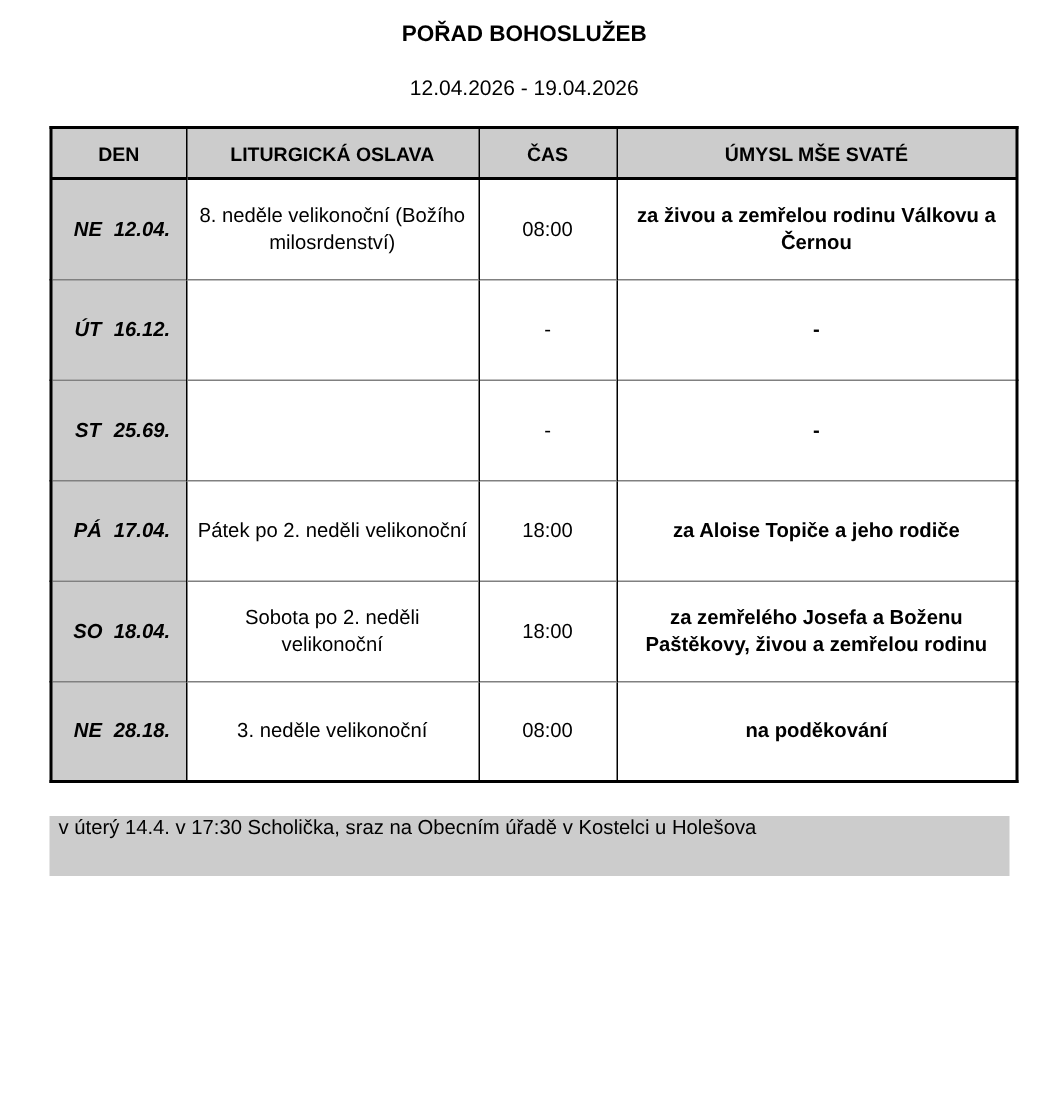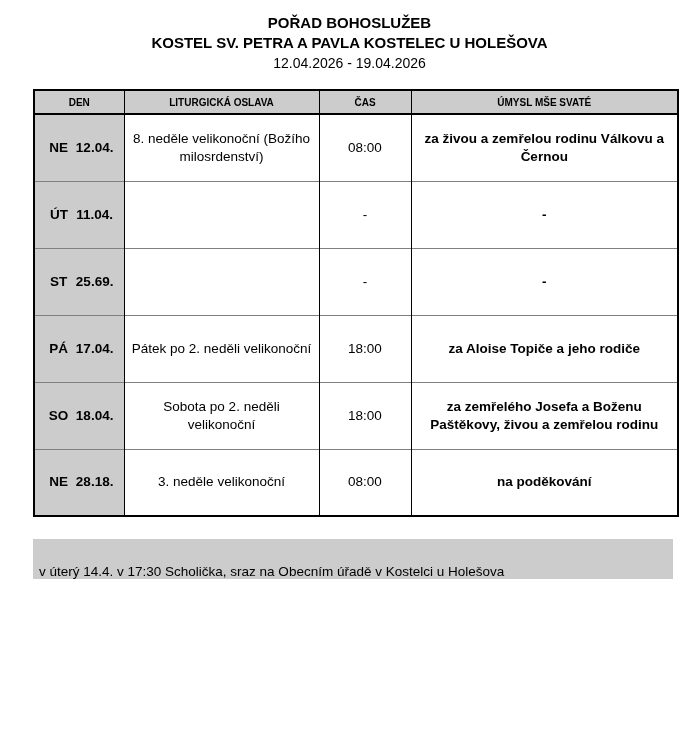--- a/index.html
+++ b/index.html
@@ -28,81 +28,81 @@
     text-align: center;
   }
   .doc-title {
     font-size: 15px;
     font-weight: bold;
     line-height: 20px;
   }
   .doc-daterange {
     font-size: 14px;
     line-height: 18px;
-    margin-top: 1px;
+    margin-top: 16px;
   }
   table.schedule {
     margin: 17px 0 0 33px;
     border-collapse: collapse;
     table-layout: fixed;
     width: 644px;
     border: 2px solid var(--border-black);
   }
   table.schedule th {
     background: var(--cell-gray);
     border-left: 1px solid var(--border-black);
     border-bottom: 2px solid var(--border-black);
-    font-size: 10px;
+    font-size: 13px;
     font-weight: bold;
-    height: 24px;
+    height: 34px;
     padding: 1px 2px;
     text-align: center;
   }
   table.schedule td {
     border-left: 1px solid var(--border-black);
     border-top: 1px solid var(--row-line);
     font-size: 13.5px;
     text-align: center;
     vertical-align: middle;
     padding: 2px 5px;
     height: 67px;
     line-height: 18px;
   }
   table.schedule tr > *:first-child { border-left: none; }
   table.schedule tbody tr:first-child td { border-top: none; }
   td.day-cell {
     background: var(--cell-gray);
     font-weight: bold;
     text-align: left;
     padding-left: 8px;
+    font-style: italic;
   }
   td.day-cell .day-abbr {
     display: inline-block;
     width: 27px;
   }
   td.intention-cell { padding: 2px 2px; font-weight: bold; }
   .announcement-bar {
     margin: 22px 0 0 33px;
     width: 640px;
     height: 40px;
     background: var(--cell-gray);
     display: flex;
-    align-items: flex-end;
+    align-items: flex-start;
     padding-left: 6px;
     font-size: 13.5px;
   }
 </style>
 </head>
 <body>
 
 <div class="page">
 
   <div class="doc-header">
     <div class="doc-title">POŘAD BOHOSLUŽEB</div>
-    <div class="doc-title">KOSTEL SV. PETRA A PAVLA KOSTELEC U HOLEŠOVA</div>
     <div class="doc-daterange">12.04.2026 - 19.04.2026</div>
   </div>
 
   <table class="schedule">
     <colgroup>
       <col style="width:90px">
       <col style="width:195px">
       <col style="width:92px">
       <col style="width:267px">
     </colgroup>
@@ -120,21 +120,21 @@
           <span class="day-abbr">NE</span>
           <span class="day-date">12.04.</span>
         </td>
         <td class="celebration-cell">8. neděle velikonoční (Božího milosrdenství)</td>
         <td class="time-cell">08:00</td>
         <td class="intention-cell">za živou a zemřelou rodinu Válkovu a Černou</td>
       </tr>
       <tr>
         <td class="day-cell">
           <span class="day-abbr">ÚT</span>
-          <span class="day-date">11.04.</span>
+          <span class="day-date">16.12.</span>
         </td>
         <td class="celebration-cell"></td>
         <td class="time-cell">-</td>
         <td class="intention-cell">-</td>
       </tr>
       <tr>
         <td class="day-cell">
           <span class="day-abbr">ST</span>
           <span class="day-date">25.69.</span>
         </td>

